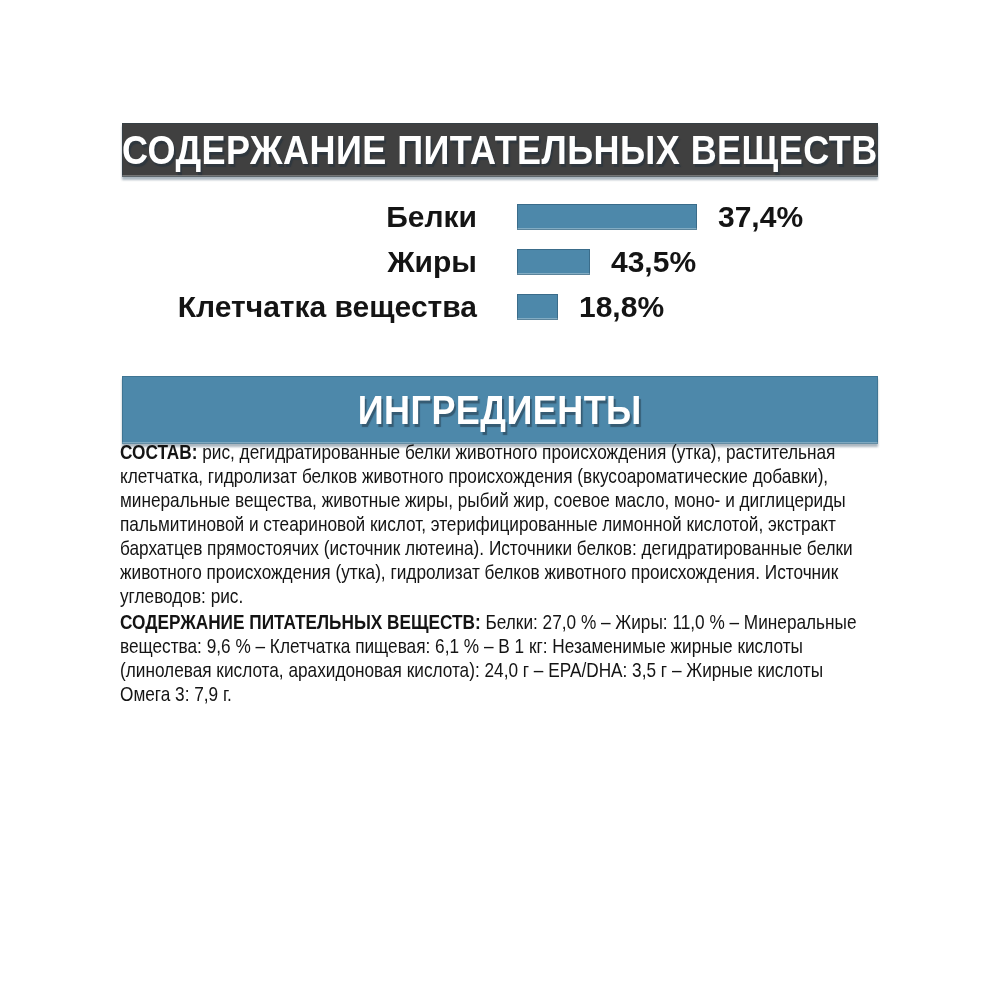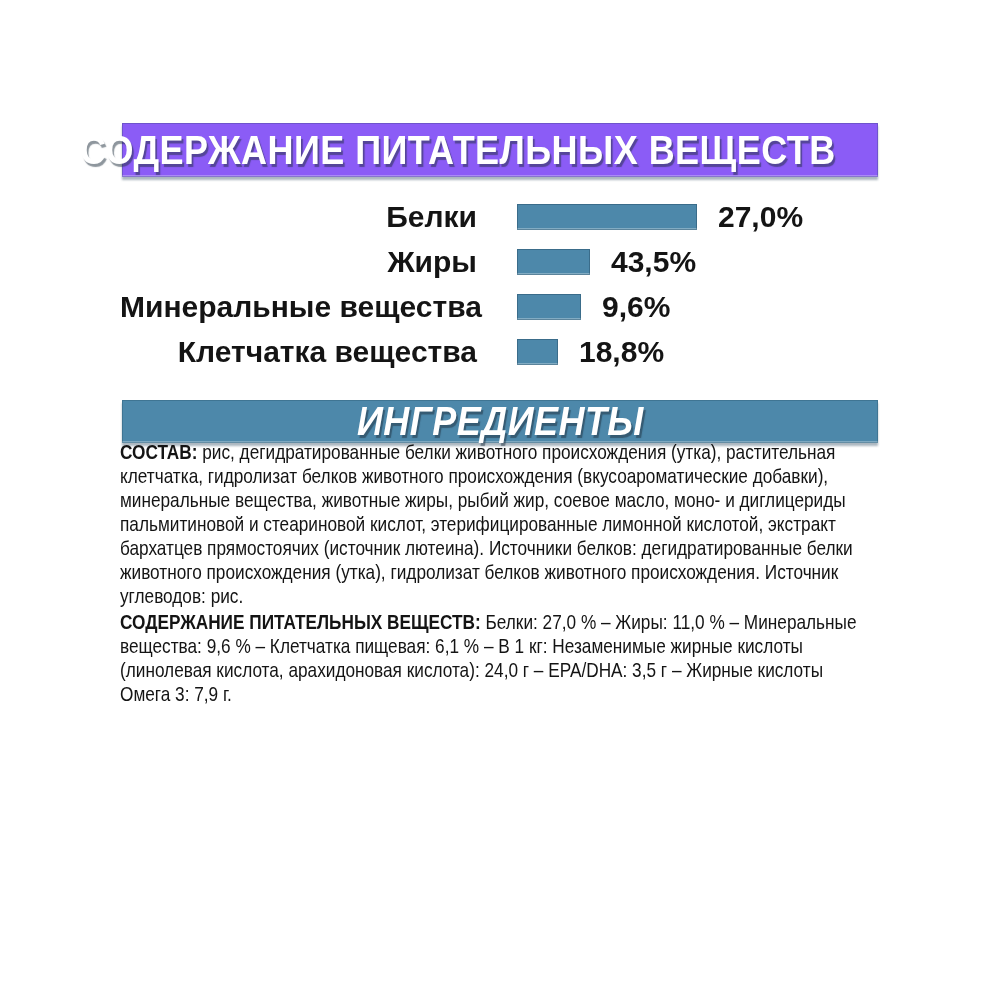--- a/index.html
+++ b/index.html
@@ -14,21 +14,21 @@
     box-shadow: inset 0 0 0 1px rgba(24,58,80,0.25),
                 inset 0 -2px 0 rgba(255,255,255,0.28),
                 0 3px 2px rgba(70,95,115,0.45);
   }
   .band-title{
     color:#ffffff;font-weight:700;font-size:40px;letter-spacing:0.5px;
     white-space:nowrap;transform:scaleX(0.9);transform-origin:50% 50%;
     text-shadow:2px 3px 1px rgba(30,45,60,0.5);
   }
   #band-nutrition{top:123px;height:54px;}
-  #band-ingredients{top:400px;height:43px;font-style:italic;}
+  #band-ingredients{top:376px;height:68px;}
 
   .chart{position:absolute;left:120px;top:194px;width:760px;}
   .crow{display:flex;align-items:center;height:45px;}
   .clabel{
     width:357px;padding-right:40px;flex:none;text-align:right;
     font-weight:700;font-size:30px;white-space:nowrap;
   }
   .cbar{
     height:26px;flex:none;
     box-shadow: inset 0 0 0 1px rgba(24,58,80,0.35),
@@ -40,39 +40,34 @@
   .para{margin:0 0 2px 0;}
   .line{
     font-size:21px;line-height:24px;white-space:nowrap;
     transform:scaleX(0.82);transform-origin:0 50%;
   }
   .plabel{font-weight:700;}
 </style>
 </head>
 <body>
 
-<div class="band" id="band-nutrition" style="background: #8b5cf6; justify-content: flex-end;">
+<div class="band" id="band-nutrition" style="background: #404040;">
   <div class="band-title">СОДЕРЖАНИЕ ПИТАТЕЛЬНЫХ ВЕЩЕСТВ</div>
 </div>
 
 <div class="chart">
   <div class="crow">
     <div class="clabel">Белки</div>
     <div class="cbar" style="width: 180px; background: rgb(77, 136, 170);"></div>
-    <div class="cvalue">27,0%</div>
+    <div class="cvalue">37,4%</div>
   </div>
   <div class="crow">
     <div class="clabel">Жиры</div>
     <div class="cbar" style="width: 73px; background: rgb(77, 136, 170);"></div>
     <div class="cvalue">43,5%</div>
-  </div>
-  <div class="crow">
-    <div class="clabel">Минеральные вещества</div>
-    <div class="cbar" style="width: 64px; background: rgb(77, 136, 170);"></div>
-    <div class="cvalue">9,6%</div>
   </div>
   <div class="crow">
     <div class="clabel">Клетчатка вещества</div>
     <div class="cbar" style="width: 41px; background: rgb(77, 136, 170);"></div>
     <div class="cvalue">18,8%</div>
   </div>
 </div>
 
 <div class="band" id="band-ingredients" style="background: rgb(77, 136, 170);">
   <div class="band-title">ИНГРЕДИЕНТЫ</div>

